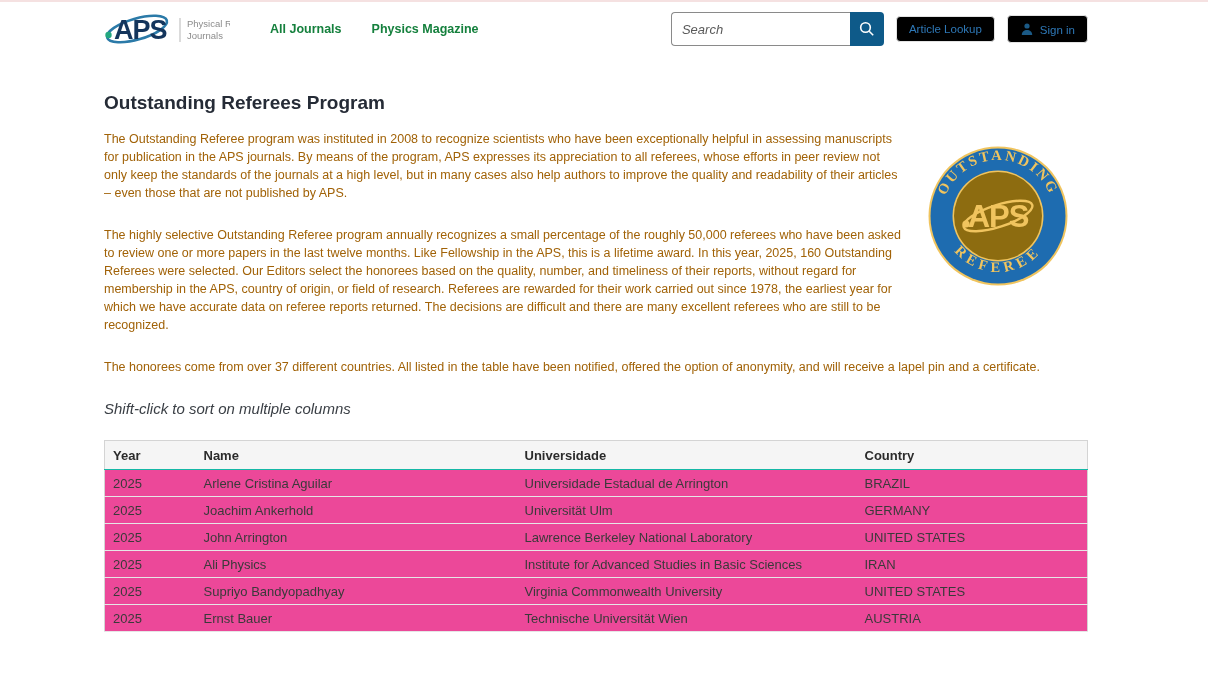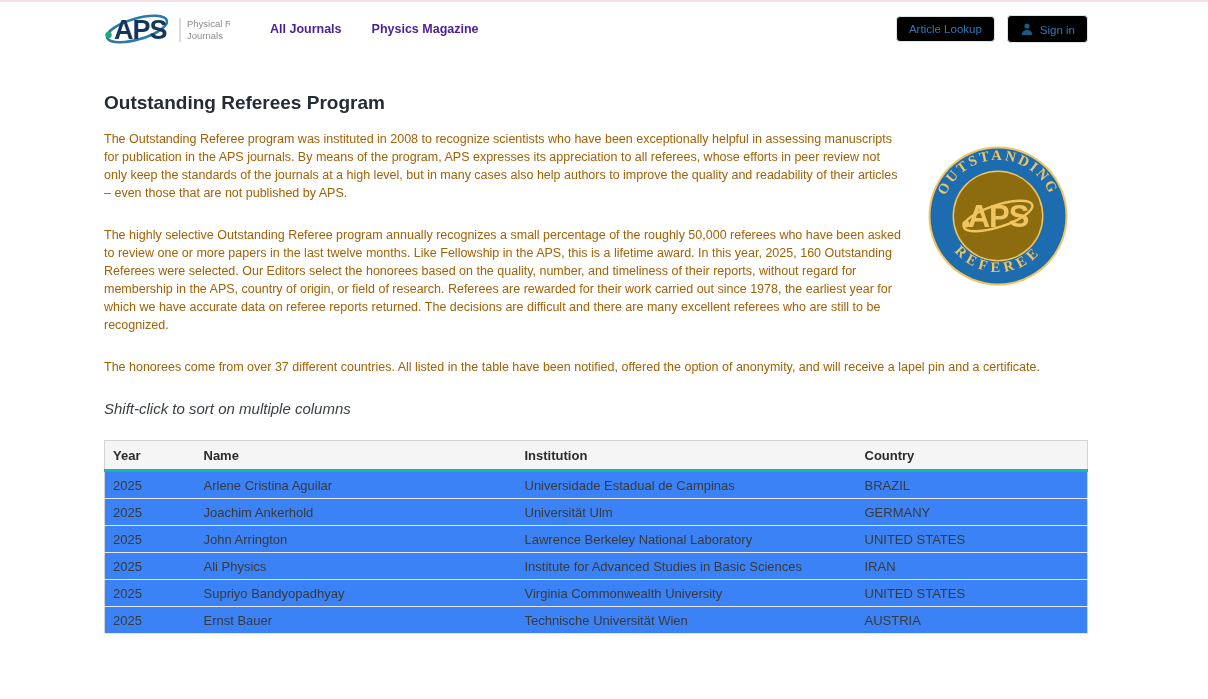--- a/index.html
+++ b/index.html
@@ -12,21 +12,21 @@
   .topline { height:2px; background:#f5e1e1; width:100%; }
   
   .header { height:54px; display:flex; align-items:center; }
   .header-inner {
     width:984px; margin-left:104px; display:flex; align-items:center;
   }
   .logo { display:flex; align-items:center; cursor:pointer; }
   .logo svg { display:block; }
   .nav { display:flex; gap:30px; margin-left:40px; }
   .nav a {
-    font-size:12.5px; font-weight:bold; color:#4c1d95; text-decoration:none;
+    font-size:12.5px; font-weight:bold; color:#15803d; text-decoration:none;
   }
   .header-right { margin-left:auto; display:flex; align-items:center; }
   .searchwrap { display:flex; }
   .search-input {
     width:179px; height:34px; border:1px solid #8a8a8a; border-right:none;
     border-radius:4px 0 0 4px; padding:0 10px; font-size:13px;
     font-family:"Liberation Sans", sans-serif; font-style:italic; color:#333;
   }
   .search-input::placeholder { color:#5a5a5a; font-style:italic; }
   .search-btn {
@@ -56,25 +56,25 @@
     font-size:15px; line-height:18px; font-style:italic;
     color:#3a3f45; margin-bottom:22px;
   }
   
   table.referees {
     width:984px; border-collapse:collapse;
     border:1px solid #d4d4d4; font-size:13px;
   }
   table.referees th {
     background:#f5f5f5; text-align:left; font-weight:bold; color:#2b2b2b;
-    padding:7px 10px 6px 8px; border-bottom:3px solid #14b8a6; cursor:pointer;
+    padding:7px 10px 6px 8px; border-bottom:1px solid #14b8a6; cursor:pointer;
   }
   table.referees td {
     padding:6px 10px 5px 8px; border-bottom:1px solid #e6e6e6; color:#3a3a3a;
-    background:#3b82f6;
+    background:#ec4899;
   }
   .col-year{width:91px}.col-name{width:321px}.col-inst{width:340px}
 </style>
 </head>
 <body>
 
 <div class="topline"></div>
 
 <div class="header">
   <div class="header-inner">
@@ -88,20 +88,31 @@
         <line x1="76" y1="8" x2="76" y2="32" stroke="#cfcfcf" stroke-width="1.5"></line>
         <text x="83" y="17" font-family="Liberation Sans, sans-serif" font-size="9.5" fill="#8c8c8c">Physical Review</text>
         <text x="83" y="29" font-family="Liberation Sans, sans-serif" font-size="9.5" fill="#8c8c8c">Journals</text>
       </svg>
     </div>
     <nav class="nav">
       <a href="#">All Journals</a>
       <a href="#">Physics Magazine</a>
     </nav>
     <div class="header-right">
+      <div class="searchwrap">
+        <input class="search-input" type="text" placeholder="Search" style="">
+        <button class="search-btn">
+          <span style="display:flex">
+            <svg width="16" height="16" viewBox="0 0 16 16">
+              <circle cx="6.5" cy="6.5" r="4.8" fill="none" stroke="#ffffff" stroke-width="1.6"></circle>
+              <line x1="10.2" y1="10.2" x2="14.2" y2="14.2" stroke="#ffffff" stroke-width="1.6"></line>
+            </svg>
+          </span>
+        </button>
+      </div>
       <button class="pill-btn article-lookup">
         <span>Article Lookup</span>
       </button>
       <button class="pill-btn sign-in">
         <span style="display:flex">
           <svg width="14" height="14" viewBox="0 0 14 14">
             <circle cx="7" cy="4" r="2.6" fill="#1b5a86"></circle>
             <path d="M1.8 13 C1.8 9.6 4.2 8 7 8 C9.8 8 12.2 9.6 12.2 13 Z" fill="#1b5a86"></path>
           </svg>
         </span>
@@ -148,29 +159,29 @@
     <colgroup>
       <col class="col-year">
         <col class="col-name">
         <col class="col-inst">
         <col>
     </colgroup>
     <thead>
       <tr>
           <th>Year</th>
           <th>Name</th>
-          <th>Institution</th>
+          <th>Universidade</th>
           <th>Country</th>
         </tr>
     </thead>
     <tbody>
         <tr>
           <td>2025</td>
           <td>Arlene Cristina Aguilar</td>
-          <td>Universidade Estadual de Campinas</td>
+          <td>Universidade Estadual de Arrington</td>
           <td>BRAZIL</td>
         </tr>
         <tr>
           <td>2025</td>
           <td>Joachim Ankerhold</td>
           <td>Universität Ulm</td>
           <td>GERMANY</td>
         </tr>
         <tr>
           <td>2025</td>

